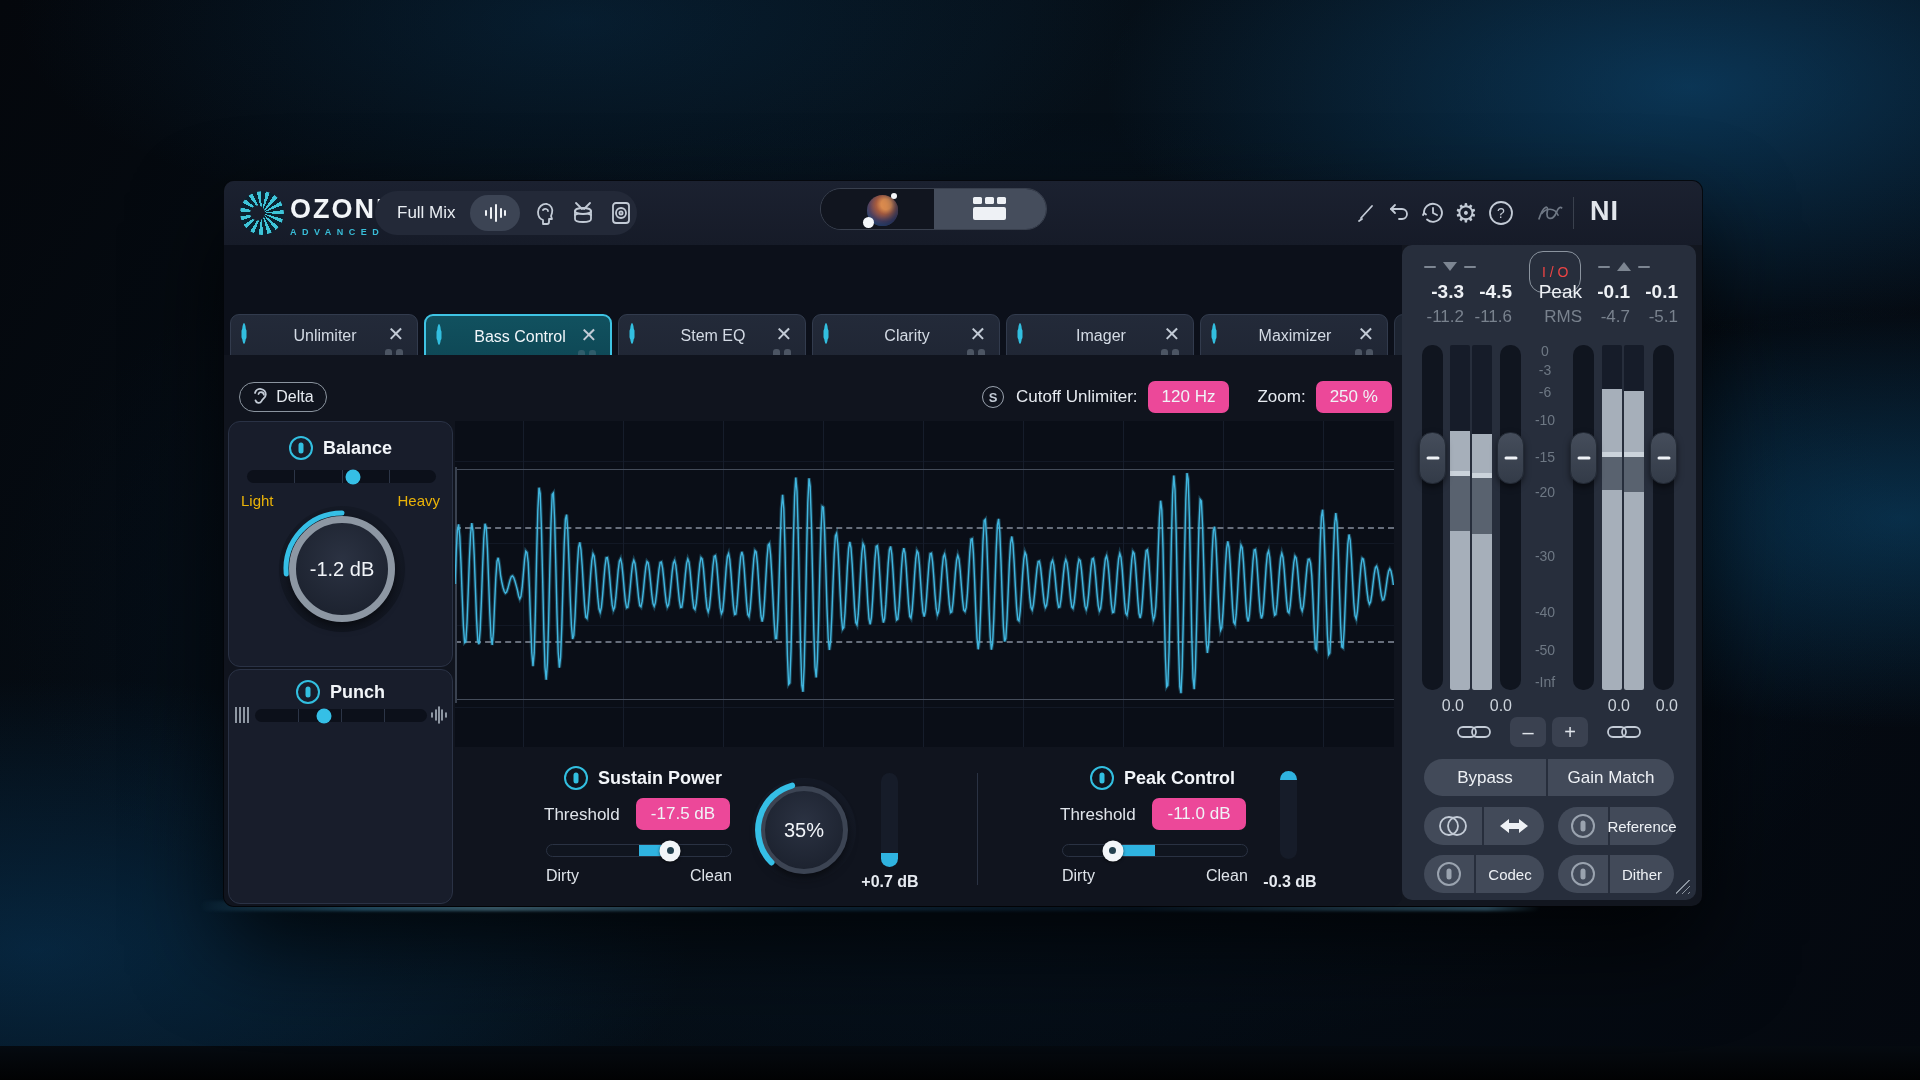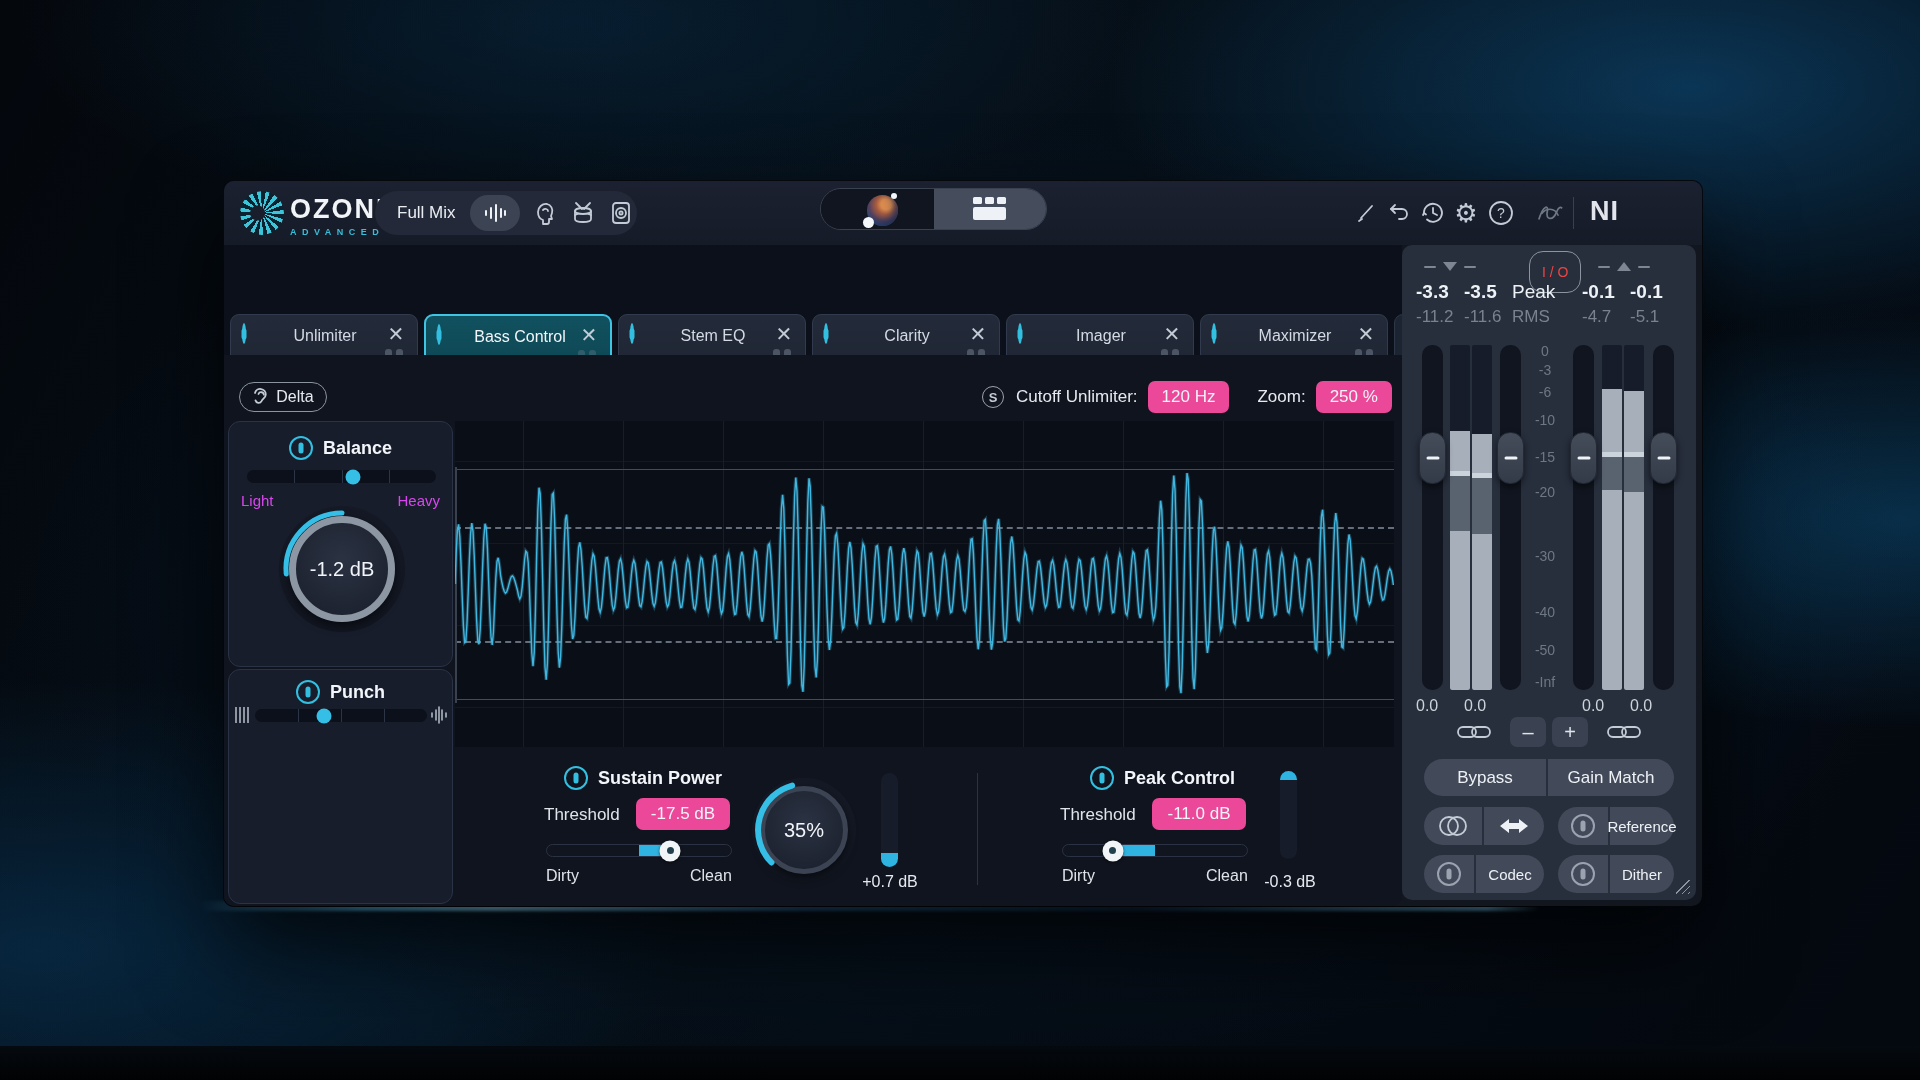--- a/index.html
+++ b/index.html
@@ -88,21 +88,21 @@
   #loop-btn { width:34px; height:34px; border:1.5px solid #8b949f; border-radius:50%; margin-left:14px; display:flex; align-items:center; justify-content:center; color:#dfe4ea; }
 
   
   .side-panel { position:absolute; left:4px; width:225px; background:#181d2b; border:1px solid #2a3245; border-radius:12px; }
   #balance-panel { top:240px; height:246px; }
   #punch-panel { top:488px; height:235px; }
   .panel-title { position:absolute; width:100%; display:flex; align-items:center; justify-content:center; gap:10px; color:#f2f5f9; font-size:18px; font-weight:bold; }
   .hslider { position:absolute; height:13px; background:#0c101a; border-radius:7px; }
   .hslider .tick { position:absolute; top:0; width:1px; height:100%; background:#2c3547; }
   .hslider .dot { position:absolute; top:50%; transform:translate(-50%,-50%); width:15px; height:15px; border-radius:50%; background:#35bfe6; }
-  .range-label { position:absolute; font-size:15px; color:#d946ef; }
+  .range-label { position:absolute; font-size:15px; color:#eab308; }
   .knob { position:absolute; border-radius:50%; background:radial-gradient(circle at 50% 42%, #141925 0 58%, #0d111a); display:flex; align-items:center; justify-content:center; }
   .knob .ring { position:absolute; border-radius:50%; border:7px solid #8d97a3; background:radial-gradient(circle at 50% 40%, #2b3242, #1d2330 75%); box-shadow:0 4px 10px rgba(0,0,0,.6); }
   .knob .kv { position:relative; color:#f2f5f9; font-size:20px; z-index:2; }
   .knob svg { position:absolute; inset:0; overflow:visible; z-index:1; }
   .end-ic { position:absolute; color:#aeb7c2; }
 
   
   #wave { position:absolute; left:231px; top:240px; width:939px; height:326px; background:#0a0e17;
     background-image:
       linear-gradient(90deg, #161d2b 1px, transparent 1px),
@@ -117,33 +117,33 @@
   
   .sect-title { position:absolute; display:flex; align-items:center; gap:10px; color:#f2f5f9; font-size:18px; font-weight:bold; }
   .thr-label { position:absolute; font-size:17px; color:#dfe4ea; }
   .dc-label { position:absolute; font-size:16px; color:#dfe4ea; }
   .dc-slider { position:absolute; height:13px; background:#10151f; border:1px solid #2a3243; border-radius:7px; }
   .dc-fill { position:absolute; top:0; height:100%; background:#2fb3e0; }
   .dc-handle { position:absolute; top:50%; transform:translate(-50%,-50%); width:21px; height:21px; border-radius:50%; background:#f2f5f8; box-shadow:0 1px 3px rgba(0,0,0,.6); }
   .dc-handle::after { content:""; position:absolute; left:50%; top:50%; transform:translate(-50%,-50%); width:7px; height:7px; border-radius:50%; background:#23404e; }
   .vmeter { position:absolute; width:17px; background:#161c29; border-radius:9px; overflow:hidden; }
   .vmeter .vfill { position:absolute; left:0; width:100%; background:#2fb3e0; }
-  .meter-val { position:absolute; font-size:16px; color:#e6eaf0; text-align:center; }
+  .meter-val { position:absolute; font-size:16px; color:#e6eaf0; text-align:center;font-weight:bold; }
   #bc-divider { position:absolute; left:753px; top:592px; width:1px; height:112px; background:#2a3243; }
 
   
   #io-panel { position:absolute; left:1178px; top:64px; width:294px; height:655px; background:#272e3c; border-radius:10px; }
   .io-rel { position:absolute; }
   .nudge { display:flex; align-items:center; gap:7px; color:#7d8692; font-size:13px; }
   .dash { width:12px; height:2px; background:#7d8692; border-radius:1px; }
   .tri-dn { width:0;height:0;border:7px solid transparent; border-top:9px solid #7d8692; margin-top:7px; }
   .tri-up { width:0;height:0;border:7px solid transparent; border-bottom:9px solid #7d8692; margin-bottom:7px; }
   #io-pill { border:1.5px solid #8b949f; border-radius:14px; padding:12px 12px; color:#ef4444; font-size:14px; }
   .num-row { position:absolute; width:100%; display:flex; }
-  .num-row span { width:48px; text-align:left; }
+  .num-row span { width:48px; text-align:right; }
   .peak-num { color:#eef1f5; font-size:19px; font-weight:bold; }
   .rms-num { color:#79828e; font-size:17px; }
   .ftrack { position:absolute; width:21px; background:#10151f; border-radius:10px; }
   .handle { position:absolute; width:27px; height:52px; background:linear-gradient(#454d5b,#333b48); border:1px solid #232a35; border-radius:13px; box-shadow:0 3px 6px rgba(0,0,0,.5); }
   .handle::after { content:""; position:absolute; left:50%; top:50%; transform:translate(-50%,-50%); width:13px; height:3px; background:#f0f3f7; border-radius:2px; }
   .iobar { position:absolute; width:20px; background:#161c29; border-radius:2px; overflow:hidden; }
   .iobar .rms { position:absolute; left:0; bottom:0; width:100%; background:#a6afba; }
   .iobar .pk { position:absolute; left:0; width:100%; background:#59626f; }
   .iobar .cap { position:absolute; left:0; width:100%; height:5px; background:#cbd3db; }
   .scale-lab { position:absolute; width:60px; text-align:center; color:#6e7884; font-size:14px; }
@@ -600,21 +600,21 @@
       <span>I / O</span>
     </div>
     <div class="io-rel nudge" style="left:196px; top:10px">
       <span class="dash"></span>
         <span class="tri-up"></span>
         <span class="dash"></span>
     </div>
 
     <div class="num-row peak-num" style="left:14px; top:36px">
       <span>-3.3</span>
-      <span>-3.5</span>
+      <span>-4.5</span>
       <span style="width:70px; font-weight:normal">Peak</span>
       <span>-0.1</span>
       <span>-0.1</span>
     </div>
     <div class="num-row rms-num" style="left:14px; top:62px">
       <span>-11.2</span>
       <span>-11.6</span>
       <span style="width:70px">RMS</span>
       <span>-4.7</span>
       <span>-5.1</span>

